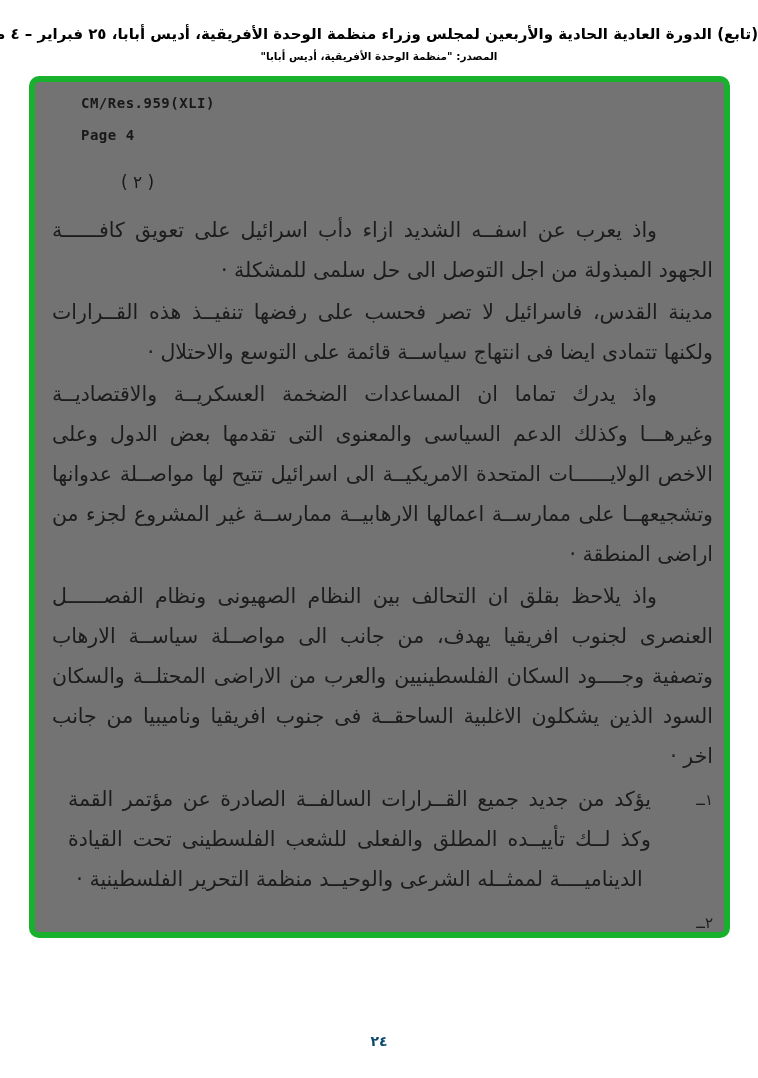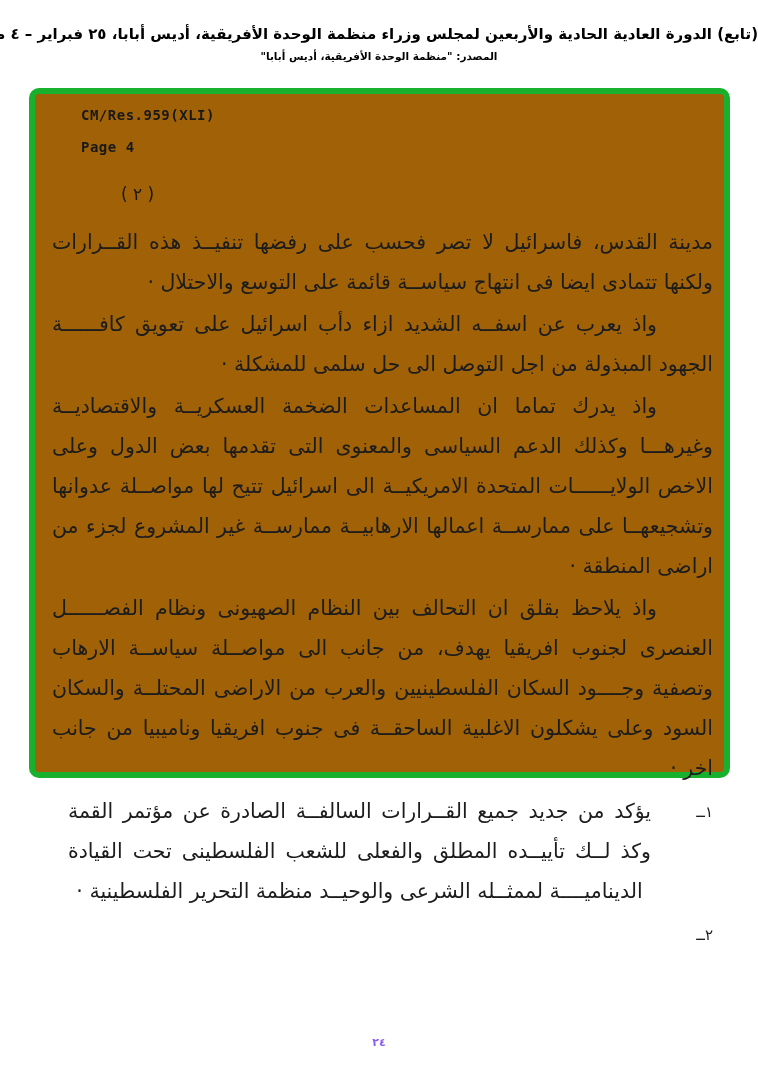--- a/index.html
+++ b/index.html
@@ -21,25 +21,25 @@
     font-size: 15px; font-weight: bold; white-space: nowrap;
     letter-spacing: 0;
   }
   .source-line {
     font-size: 10.5px; font-weight: bold; margin-top: 7px;
   }
 
   
   .frame {
     position: absolute;
-    left: 29px; top: 88px;
-    width: 701px; height: 690px;
+    left: 29px; top: 76px;
+    width: 701px; height: 862px;
     border: 6px solid var(--frame-green, #17b12e);
     border-radius: 10px;
-    background: #a16207;
+    background: #737373;
   }
 
   .doc-ref, .page-label {
     position: absolute; left: 46px;
     font-family: "DejaVu Sans Mono", "Liberation Mono", monospace;
     font-size: 14px; letter-spacing: 0.5px;
     color: #181818; font-weight: bold;
   }
   .doc-ref   { top: 13px; }
   .page-label{ top: 45px; }
@@ -75,21 +75,21 @@
     text-align: justify;
     text-align-last: center;
   }
 
   
   .footer {
     position: absolute; top: 1031px; left: 0; right: 0;
     text-align: center;
   }
   .page-number {
-    font-size: 11px; font-weight: bold; color: #8b5cf6;
+    font-size: 14px; font-weight: bold; color: #0c4a6e;
     letter-spacing: 7px; direction: rtl;
   }
 </style>
 </head>
 <body>
 
 <div class="header">
   <div class="session-line">(تابع)  الدورة العادية الحادية والأربعين لمجلس وزراء منظمة الوحدة الأفريقية، أديس أبابا، ٢٥ فبراير – ٤ مارس ١٩٨٥</div>
   <div class="source-line">المصدر:  "منظمة الوحدة الأفريقية، أديس أبابا"</div>
 </div>
@@ -97,27 +97,27 @@
 <div class="frame">
 
   <div class="doc-ref">CM/Res.959(XLI)</div>
 
   <div class="page-label">Page 4</div>
 
   <div class="section-number">( ٢ )</div>
 
   <div class="content">
 
+    <p class="para indent">واذ يعرب  عن اسفــه الشديد  ازاء دأب  اسرائيل على تعويق كافــــــة الجهود المبذولة من اجل  التوصل الى  حل  سلمى للمشكلة ·</p>
+
     <p class="para">مدينة القدس، فاسرائيل  لا تصر فحسب على  رفضها تنفيــذ هذه القــرارات ولكنها تتمادى ايضا فى انتهاج  سياســة قائمة على التوسع  والاحتلال ·</p>
-
-    <p class="para indent">واذ يعرب  عن اسفــه الشديد  ازاء دأب  اسرائيل على تعويق كافــــــة الجهود المبذولة من اجل  التوصل الى  حل  سلمى للمشكلة ·</p>
 
     <p class="para indent">واذ يدرك تماما ان المساعدات الضخمة العسكريــة والاقتصاديــة وغيرهـــا وكذلك الدعم السياسى والمعنوى التى تقدمها بعض الدول وعلى الاخص الولايــــــات المتحدة الامريكيــة الى اسرائيل تتيح لها مواصــلة عدوانها وتشجيعهــا على ممارســة اعمالها الارهابيــة ممارســة غير المشروع لجزء من اراضى المنطقة ·</p>
 
-    <p class="para indent">واذ يلاحظ بقلق ان التحالف بين النظام الصهيونى ونظام الفصــــــل العنصرى لجنوب افريقيا يهدف، من جانب الى مواصــلة سياســة الارهاب وتصفية وجــــود السكان الفلسطينيين والعرب من الاراضى المحتلــة والسكان السود وعلى يشكلون الاغلبية الساحقــة فى جنوب افريقيا وناميبيا من جانب اخر ·</p>
+    <p class="para indent">واذ يلاحظ بقلق ان التحالف بين النظام الصهيونى ونظام الفصــــــل العنصرى لجنوب افريقيا يهدف، من جانب الى مواصــلة سياســة الارهاب وتصفية وجــــود السكان الفلسطينيين والعرب من الاراضى المحتلــة والسكان السود الذين يشكلون الاغلبية الساحقــة فى جنوب افريقيا وناميبيا من جانب اخر ·</p>
 
     <div class="item">
       <span class="item-num">١ــ</span>
       <p class="item-text">يؤكد من جديد  جميع القــرارات السالفــة الصادرة عن مؤتمر القمة وكذ لــك تأييــده المطلق  والفعلى  للشعب الفلسطينى تحت القيادة الديناميــــة لممثــله الشرعى والوحيــد منظمة التحرير الفلسطينية ·</p>
     </div>
 
     <div class="item">
       <span class="item-num">٢ــ</span>
     </div>
 

